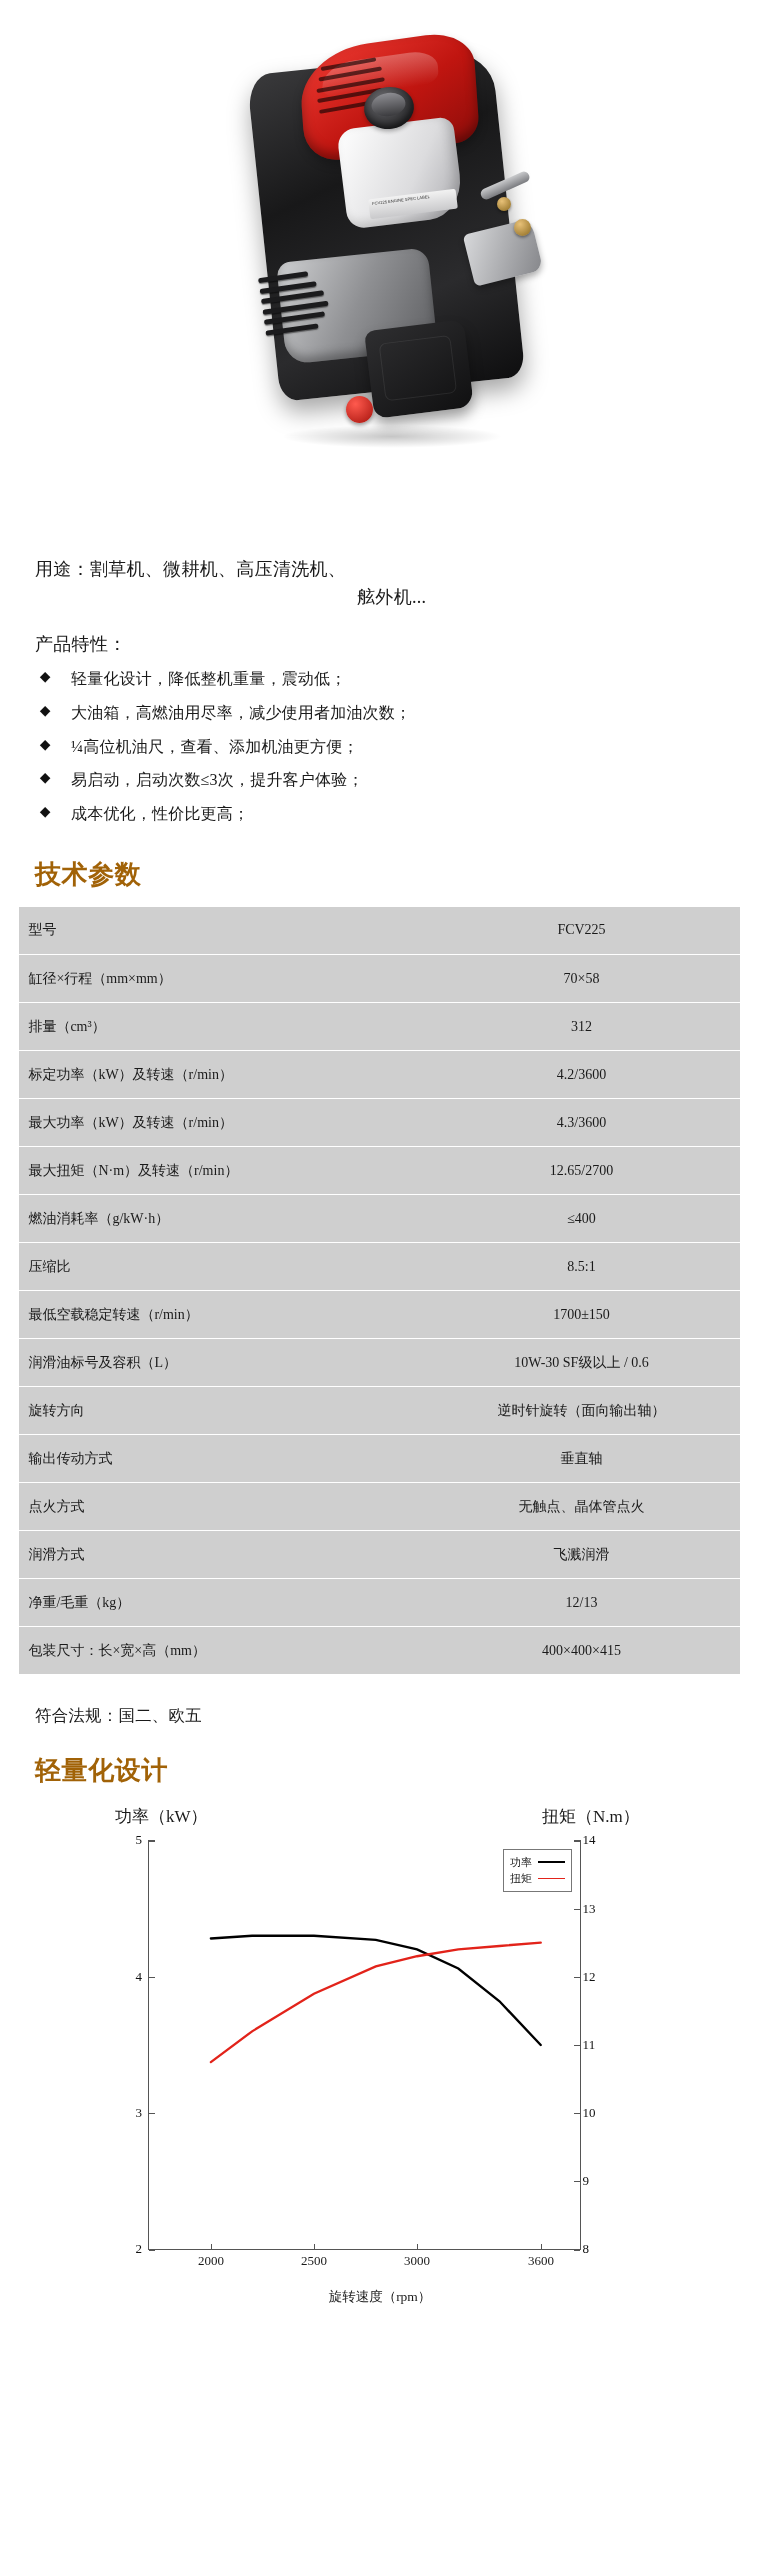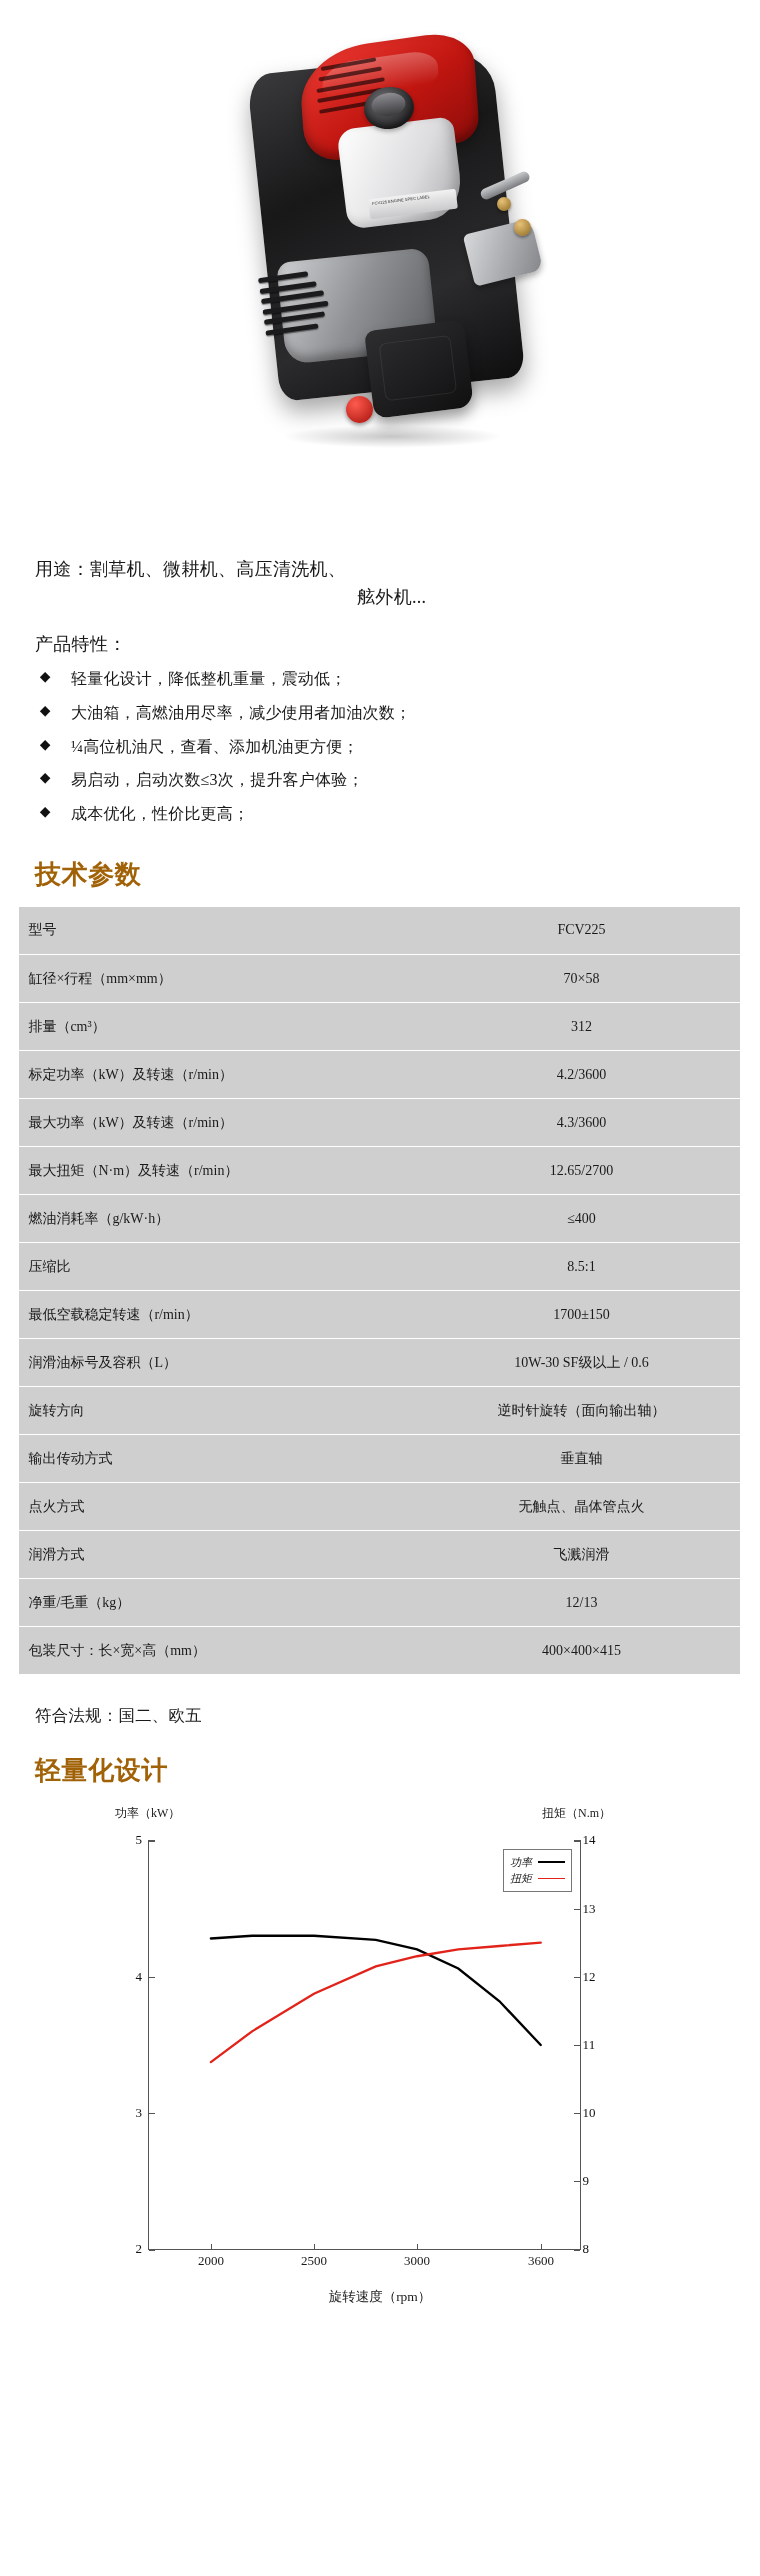--- a/index.html
+++ b/index.html
@@ -235,21 +235,21 @@
     font-size: 16.4px;
     letter-spacing: 0.3px;
   }
 
   
   .chart-block { padding: 0 0 23.4px 0; }
   .chart-axis-labels {
     position: relative;
     width: 760px;
     height: 23.4px;
-    font-size: 12px;
+    font-size: 17px;
     text-align: right;
   }
   .chart-axis-labels .left { position: absolute; left: 115px; top: 2.3px; }
   .chart-axis-labels .right { position: absolute; left: 542px; top: 2.3px; }
 
   .chart-area {
     position: relative;
     width: 760px;
     height: 503px;
   }
@@ -283,21 +283,20 @@
     position: absolute; bottom: 0; width: 1.2px; height: 5.9px; background: #555;
   }
   .legend {
     position: absolute;
     right: 8.2px; top: 8.2px;
     border: 0.6px solid #777;
     background: #fff;
     padding: 4.1px 5.9px;
     font-size: 11px;
     line-height: 1.5;
-    font-style: italic;
   }
   .legend div { display: flex; align-items: center; gap: 5.9px; white-space: nowrap; }
   .legend .swatch { width: 27px; height: 1.8px; display: inline-block; }
   .xlabel {
     position: absolute;
     left: 0; right: 0;
     top: 462px;
     text-align: center;
     font-size: 13.5px;
   }

